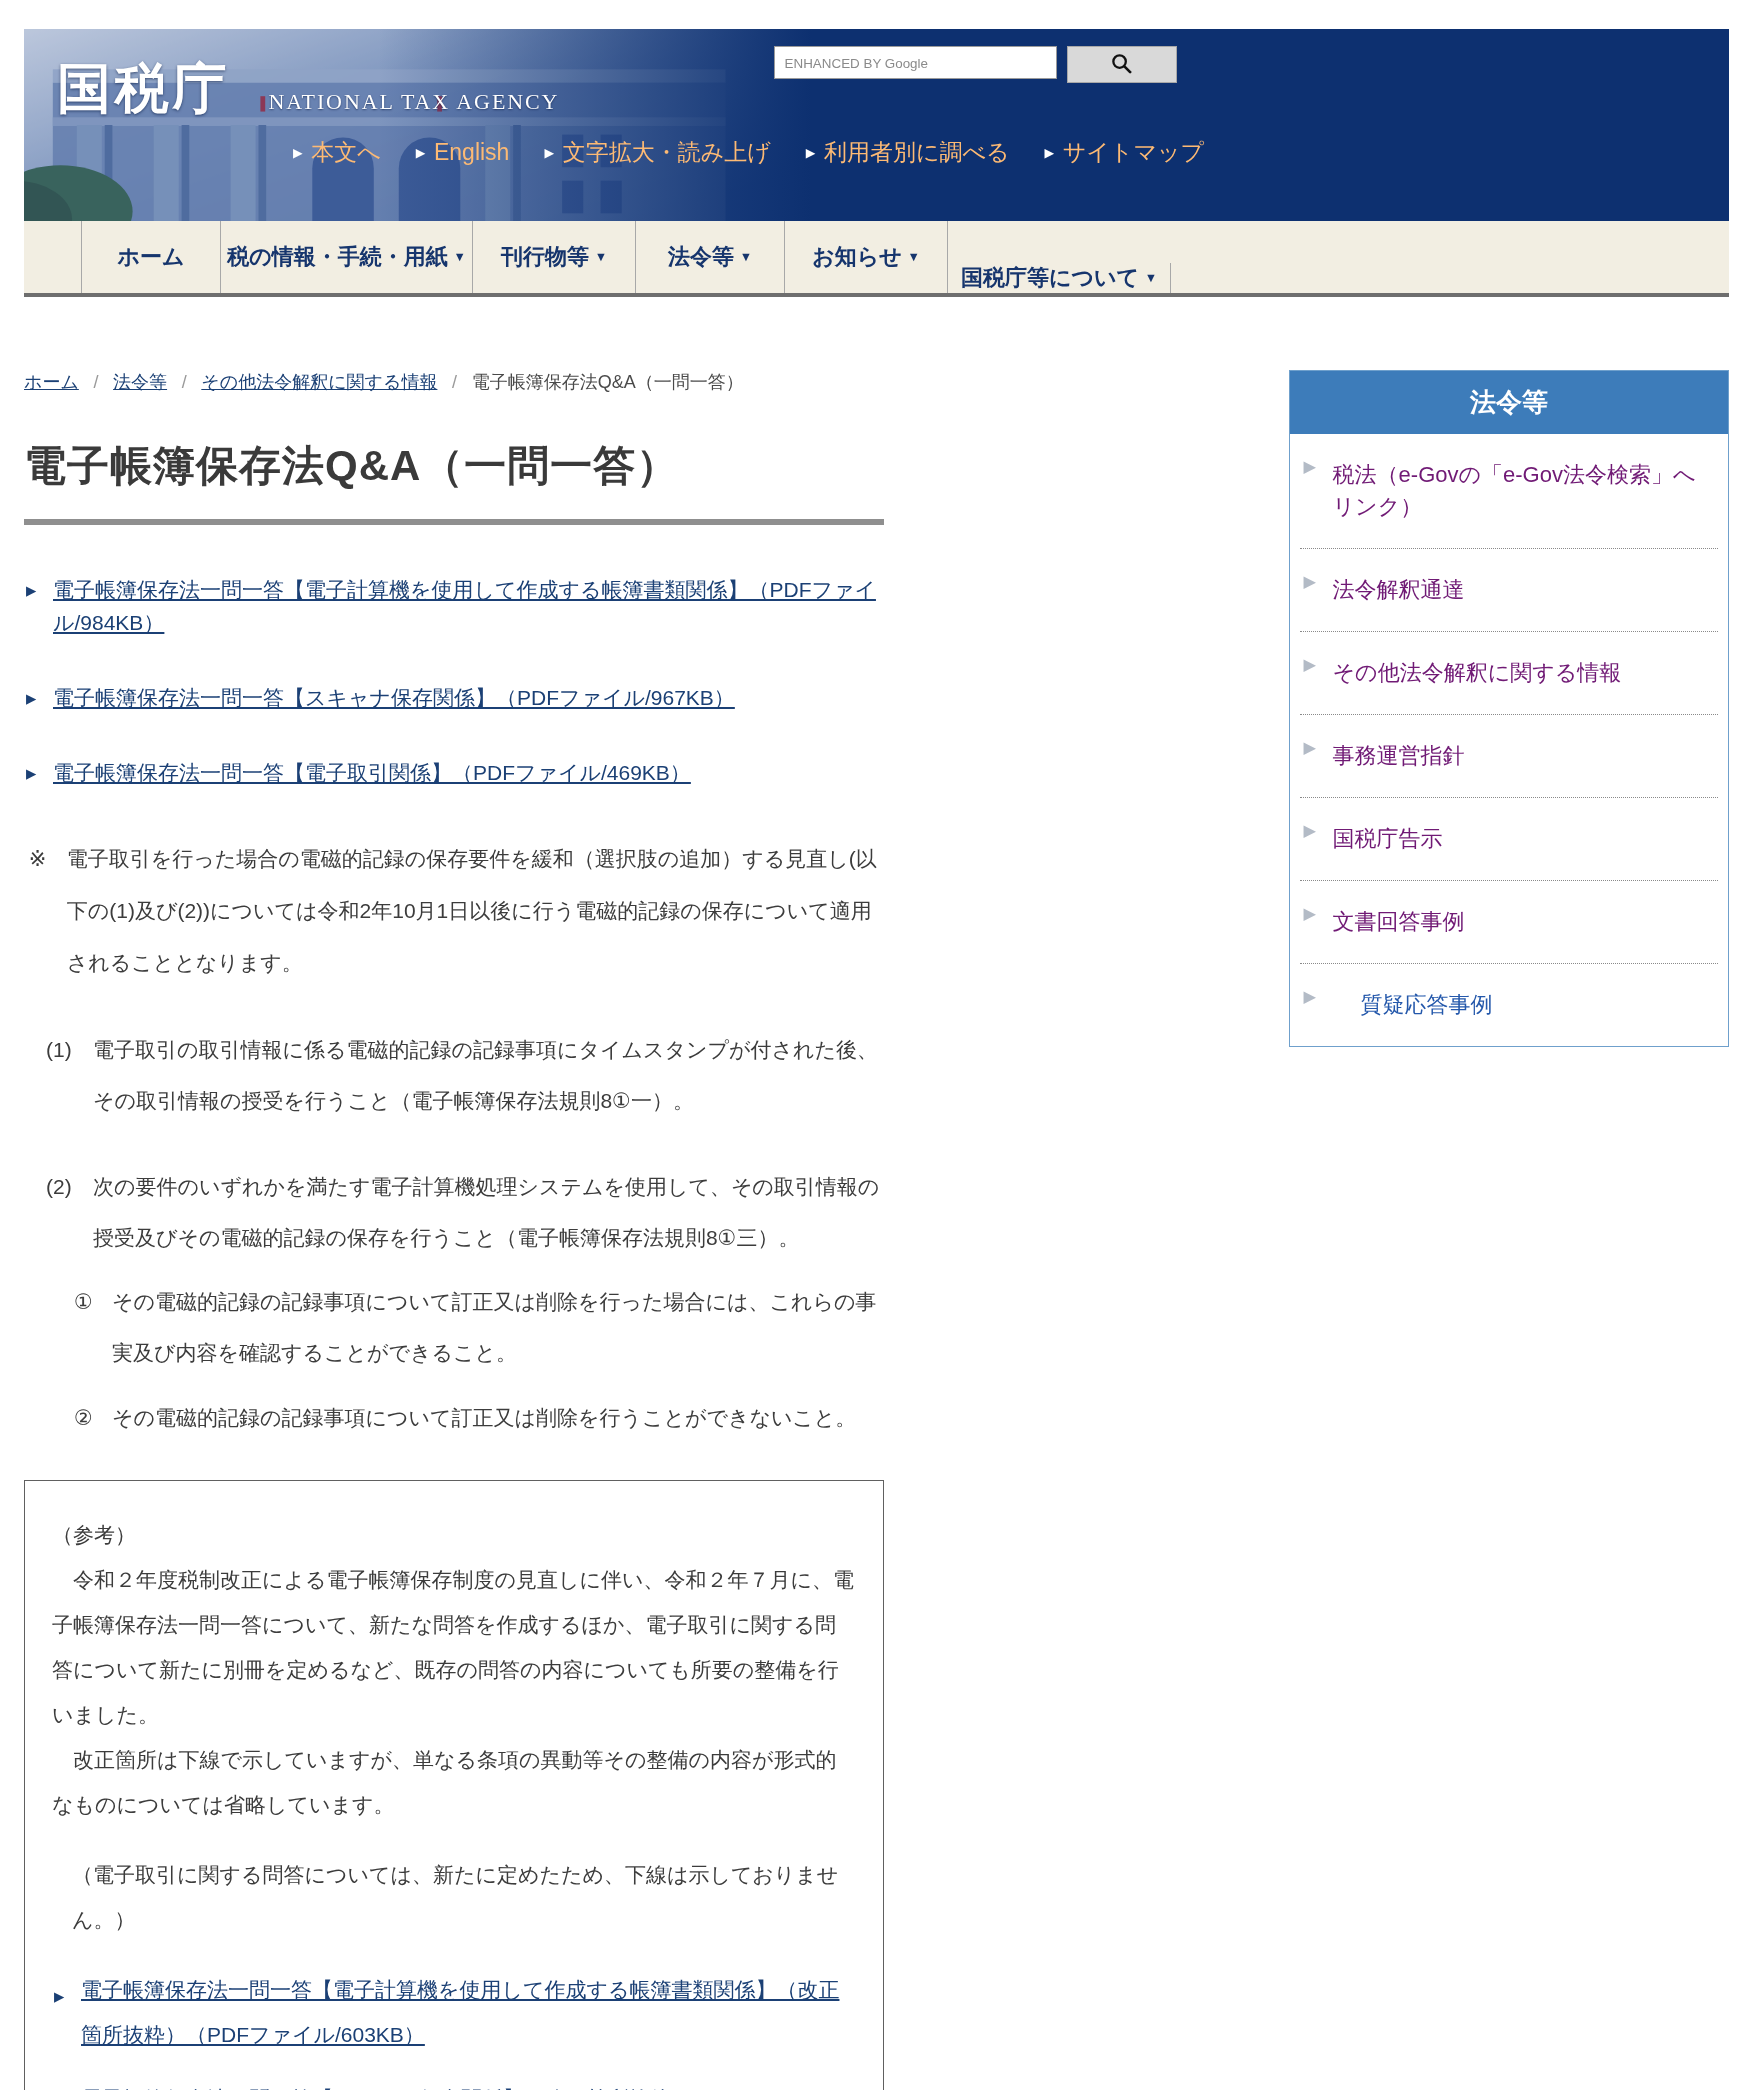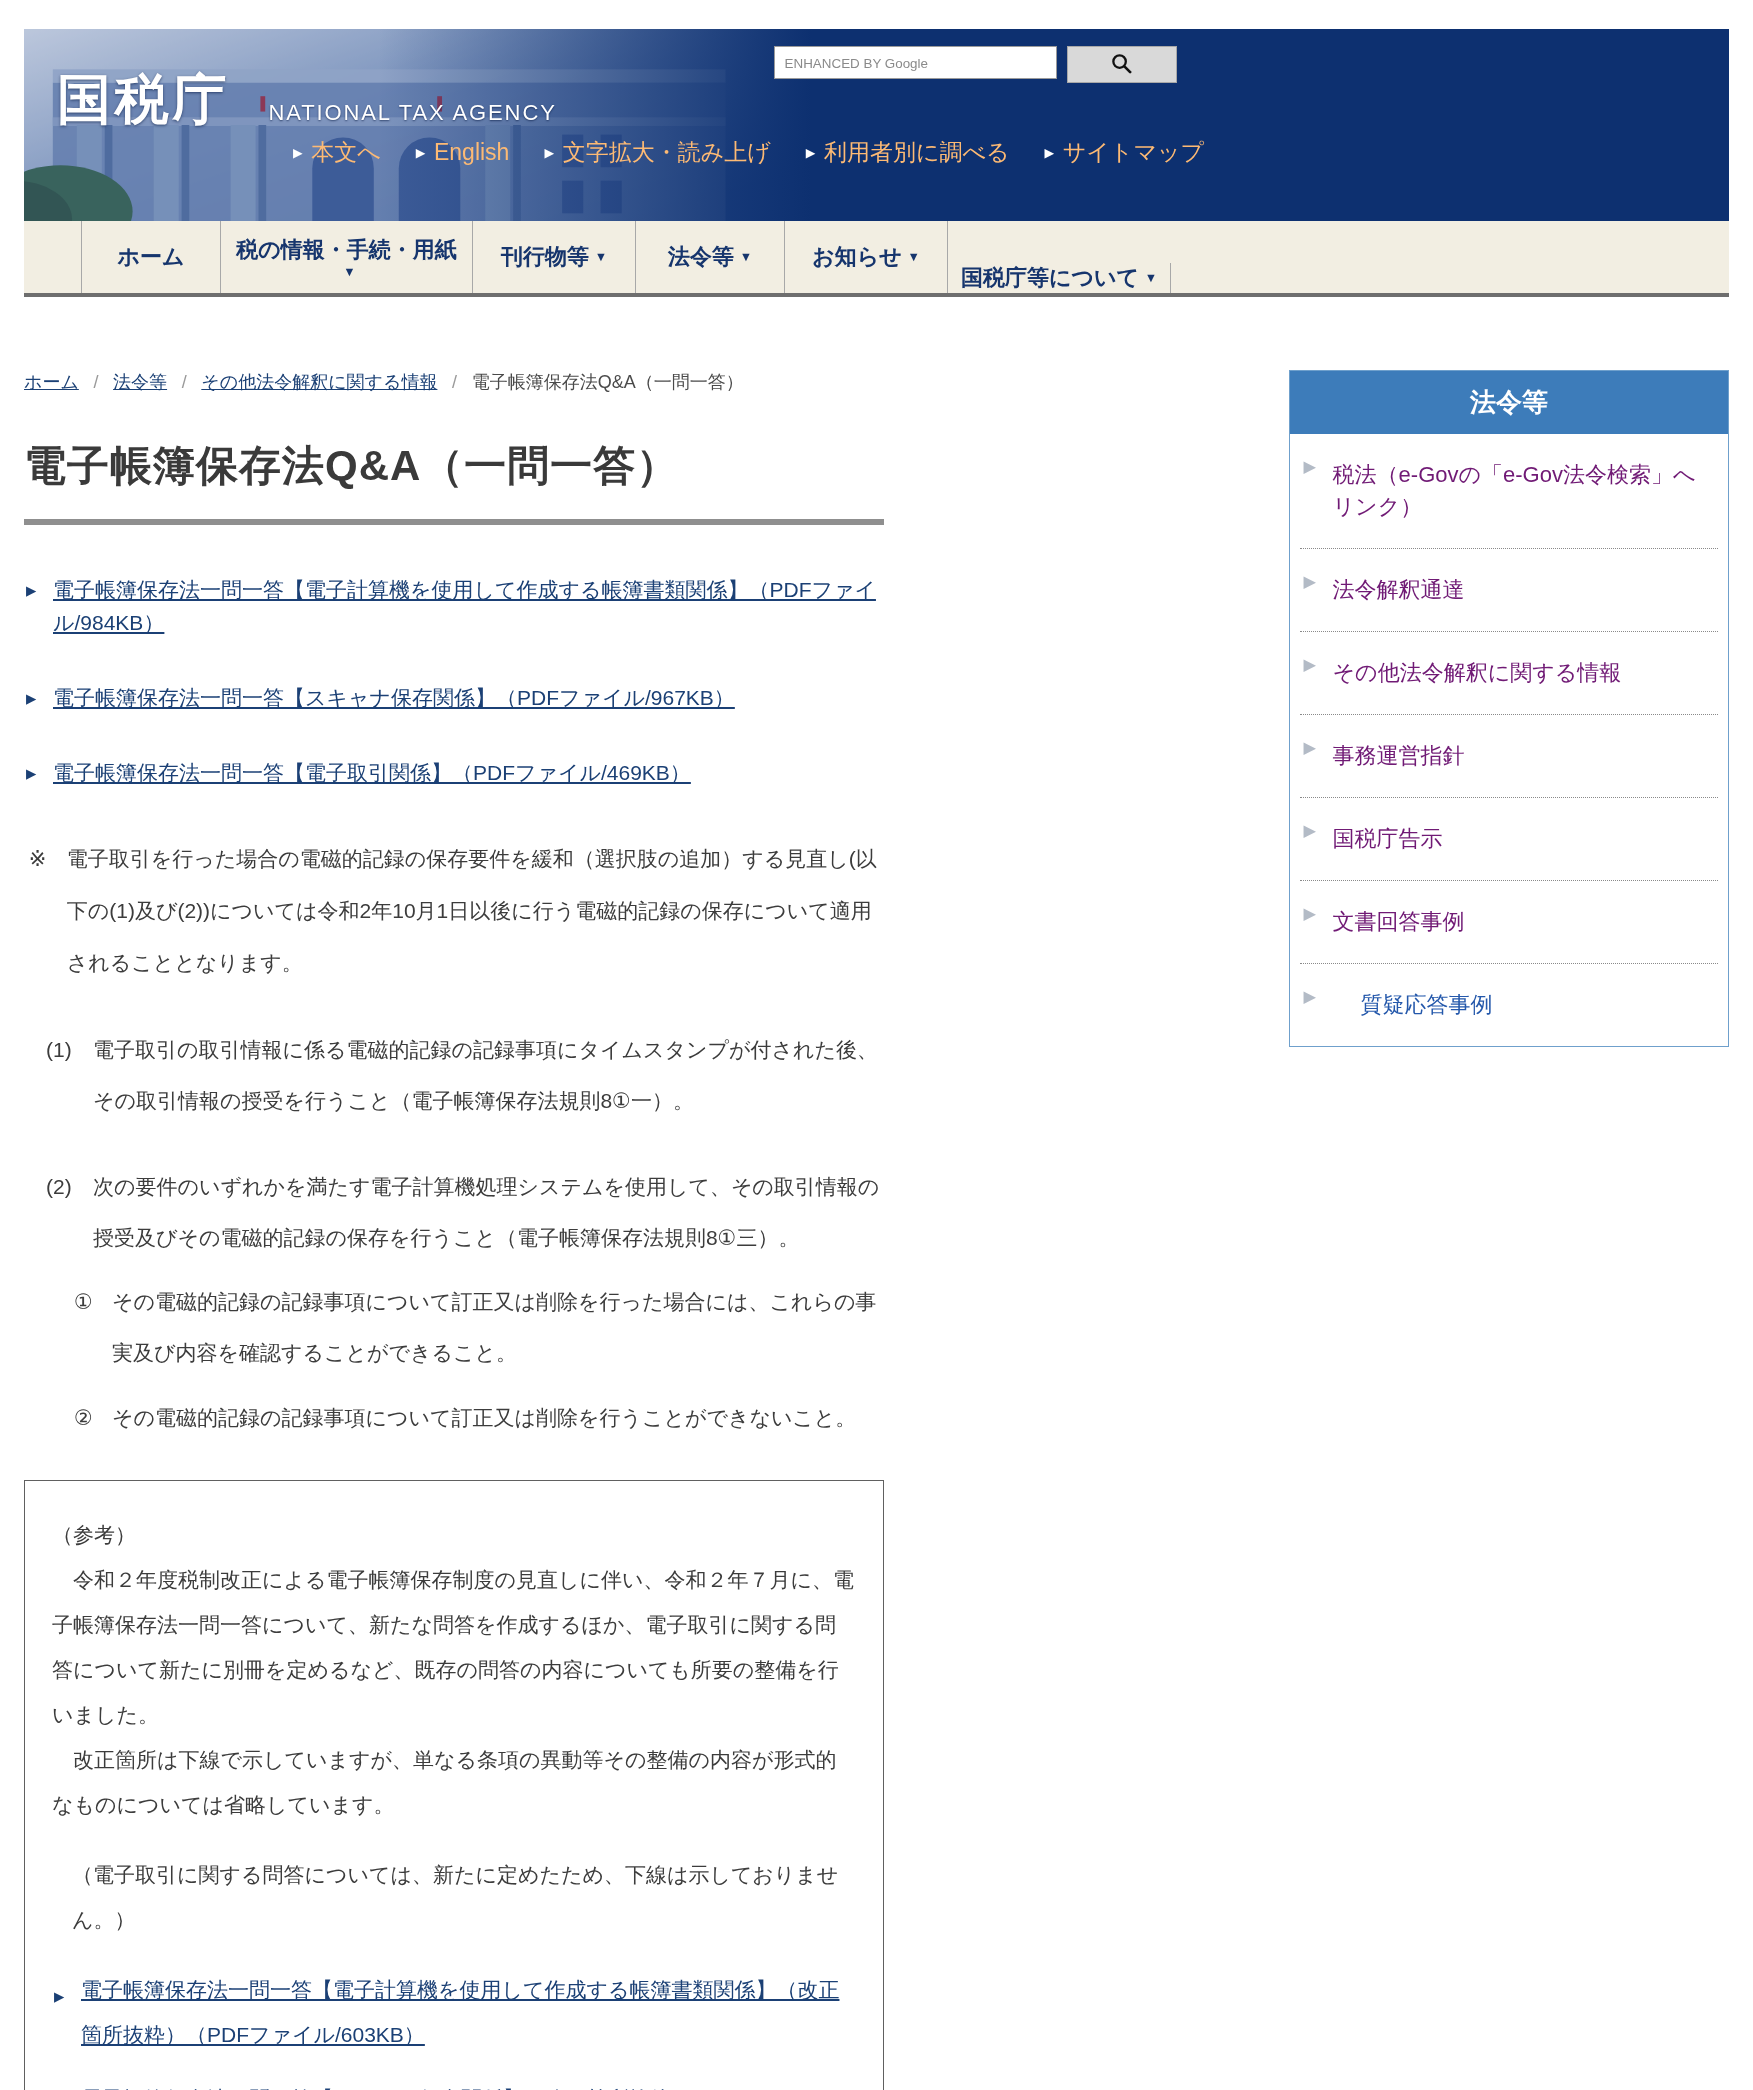--- a/index.html
+++ b/index.html
@@ -9,21 +9,21 @@
     font-family:"Liberation Sans","DejaVu Sans",sans-serif;
     color:#3c3c3c;
   }
   .page { position:relative; padding:29px 24px 38px 24px; }
 
   
   .site-header {
     position:relative; height:192px; background:#0d3070; overflow:hidden;
   }
   .site-header svg.building { position:absolute; left:0; top:0; height:192px; width:788px; }
-  .brand { position:absolute; left:33px; top:35px; display:flex; align-items:flex-end; gap:38px; z-index:2; }
+  .brand { position:absolute; left:33px; top:24px; display:flex; align-items:flex-end; gap:38px; z-index:2;font-family:Liberation Serif, serif; }
   .site-name { color:#fff; font-size:54px; font-weight:bold; letter-spacing:3.8px; text-shadow:0 1px 2.9px rgba(0,20,60,.6); }
   .site-name-en { color:#fff; font-size:22px; letter-spacing:1.9px; padding-bottom:11.5px; text-shadow:0 1px 1.9px rgba(0,20,60,.6); }
   .search { position:absolute; left:750px; top:17.3px; display:flex; align-items:flex-start; gap:9.6px; z-index:3; }
   .search input {
     width:283px; height:33px; border:1px solid #9a9a9a; background:#fff;
     font-size:14.4px; padding:0 9.6px; color:#333; outline:none;
   }
   .search input::placeholder { color:#8a8a8a; font-size:13.4px; }
   .search button {
     width:110px; height:37px; background:#d9d9d9; border:1px solid #a8a8a8;
@@ -35,21 +35,21 @@
   .utility a { color:#fdba74; font-size:23px; text-decoration:none; cursor:pointer; }
 
   
   .global-nav { display:flex; height:76px; background:#f2eee2; border-bottom:4.8px solid #6e6e6e; }
   .nav-cell {
     display:flex; align-items:center; justify-content:center;
     border-right:1px solid #a8a8a8; font-size:22px; font-weight:bold; color:#16356d; cursor:pointer;
   }
   .nav-cell .caret { font-size:12.5px; margin-left:5.8px; }
   .nav-spacer { width:58px; cursor:default; }
-  .nav-c0 { width:139px; } .nav-c1 { width:252px;flex-direction:column; } .nav-c2 { width:163px; }
+  .nav-c0 { width:139px; } .nav-c1 { width:252px; } .nav-c2 { width:163px; }
   .nav-c3 { width:149px; } .nav-c4 { width:163px; } .nav-c5 { width:223px;margin-top:42px; }
   .nav-filler { flex:1; border-right:none; cursor:default; }
 
   
   .content { display:flex; align-items:flex-start; justify-content:space-between; padding-top:73px; }
   .main-col { width:860px; }
 
   .breadcrumb { font-size:18px; color:#4a4a4a; }
   .breadcrumb a { color:#1b4075; text-decoration:underline; cursor:pointer; }
   .breadcrumb .sep { color:#9a9a9a; margin:0 9.6px; }

